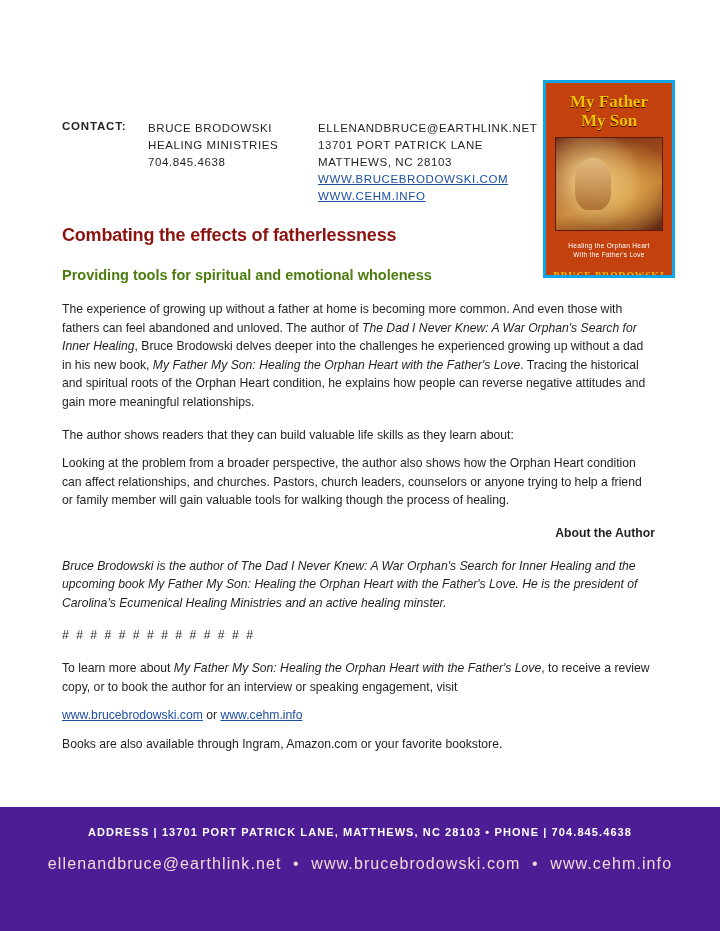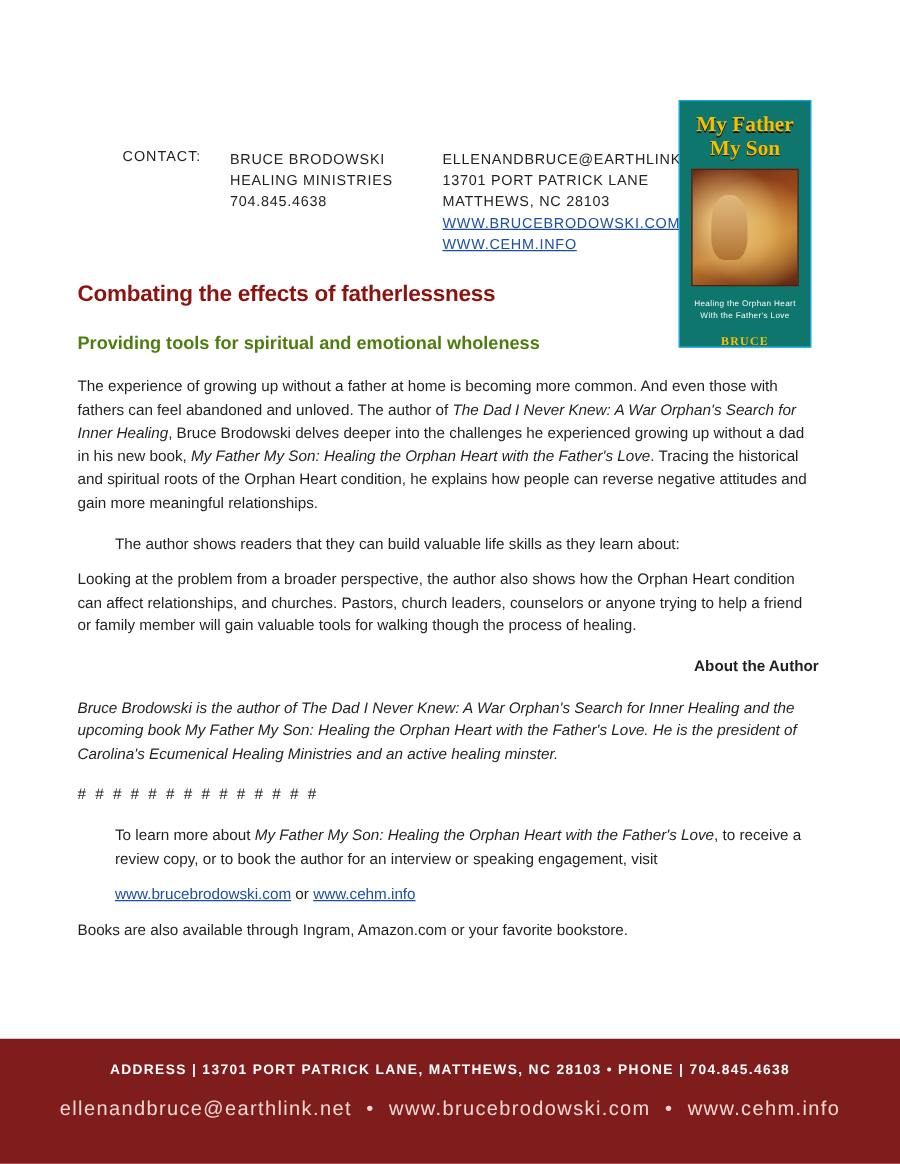--- a/index.html
+++ b/index.html
@@ -29,26 +29,25 @@
     width: 480px;
     font-size: 11.5px;
     letter-spacing: 0.6px;
     color: #231f20;
   }
   .contact-row {
     display: flex;
     align-items: flex-start;
   }
   .contact-label {
-    font-weight: normal;
+    font-weight: bold;
     width: 86px;
     flex: 0 0 86px;
     letter-spacing: 0.8px;
     font-size: 11.5px;
-    margin-left: 36px;
   }
   .contact-col1 {
     width: 170px;
     flex: 0 0 170px;
   }
   .contact-col2 {
     flex: 1 1 auto;
   }
   .contact-line {
     line-height: 17px;
@@ -57,24 +56,24 @@
   .contact-link {
     color: #1d4fa0;
     text-decoration: underline;
   }
 
   
   .book-cover {
     position: absolute;
     left: 543px;
     top: 80px;
-    width: 106px;
+    width: 132px;
     height: 198px;
-    background: #0f766e;
-    border: 1px solid #0ea5e9;
+    background: #c2410c;
+    border: 3px solid #0ea5e9;
     box-sizing: border-box;
     overflow: hidden;
   }
   .cover-title {
     text-align: center;
     color: #f2c200;
     font-family: "Liberation Serif", serif;
     font-weight: bold;
     font-size: 17px;
     line-height: 19px;
@@ -147,21 +146,20 @@
     width: 593px;
     font-size: 12.2px;
     line-height: 18.6px;
     color: #231f20;
   }
   .body-copy p {
     margin: 0 0 14px 0;
   }
   .body-copy p.tight {
     margin-bottom: 10px;
-    margin-left: 30px;
   }
   .italic { font-style: italic; }
 
   ul.skills {
     list-style: none;
     margin: 0 0 14px 0;
     padding: 0;
   }
   ul.skills li {
     position: relative;
@@ -188,22 +186,22 @@
     color: #1d4fa0;
     text-decoration: underline;
   }
 
   
   .footer {
     position: absolute;
     left: 0;
     bottom: 0;
     width: 720px;
-    height: 100px;
-    background: #7f1d1d;
+    height: 124px;
+    background: #4c1d95;
     color: #ffffff;
   }
   .footer-line1 {
     text-align: center;
     font-size: 11px;
     font-weight: bold;
     letter-spacing: 1.1px;
     margin-top: 19px;
   }
   .footer-line2 {

